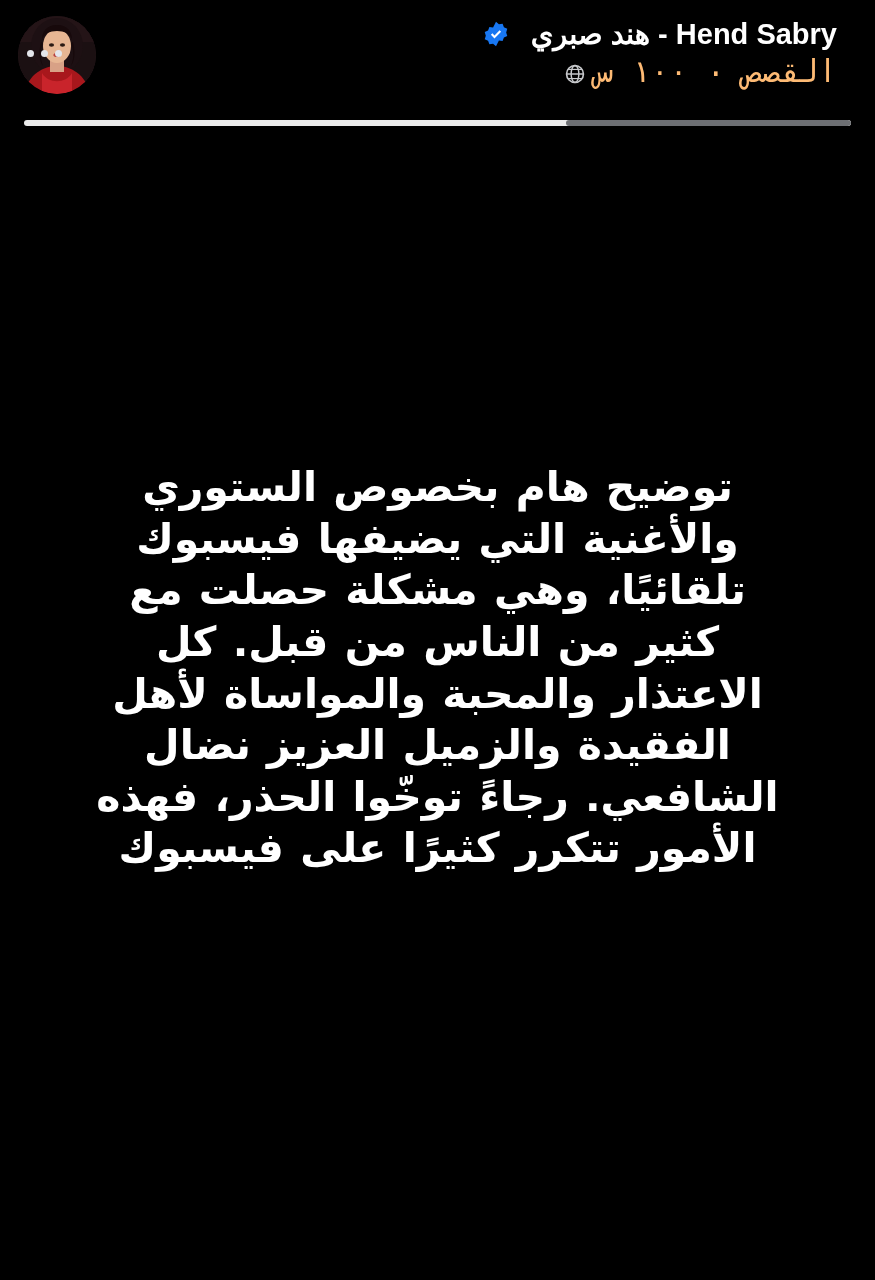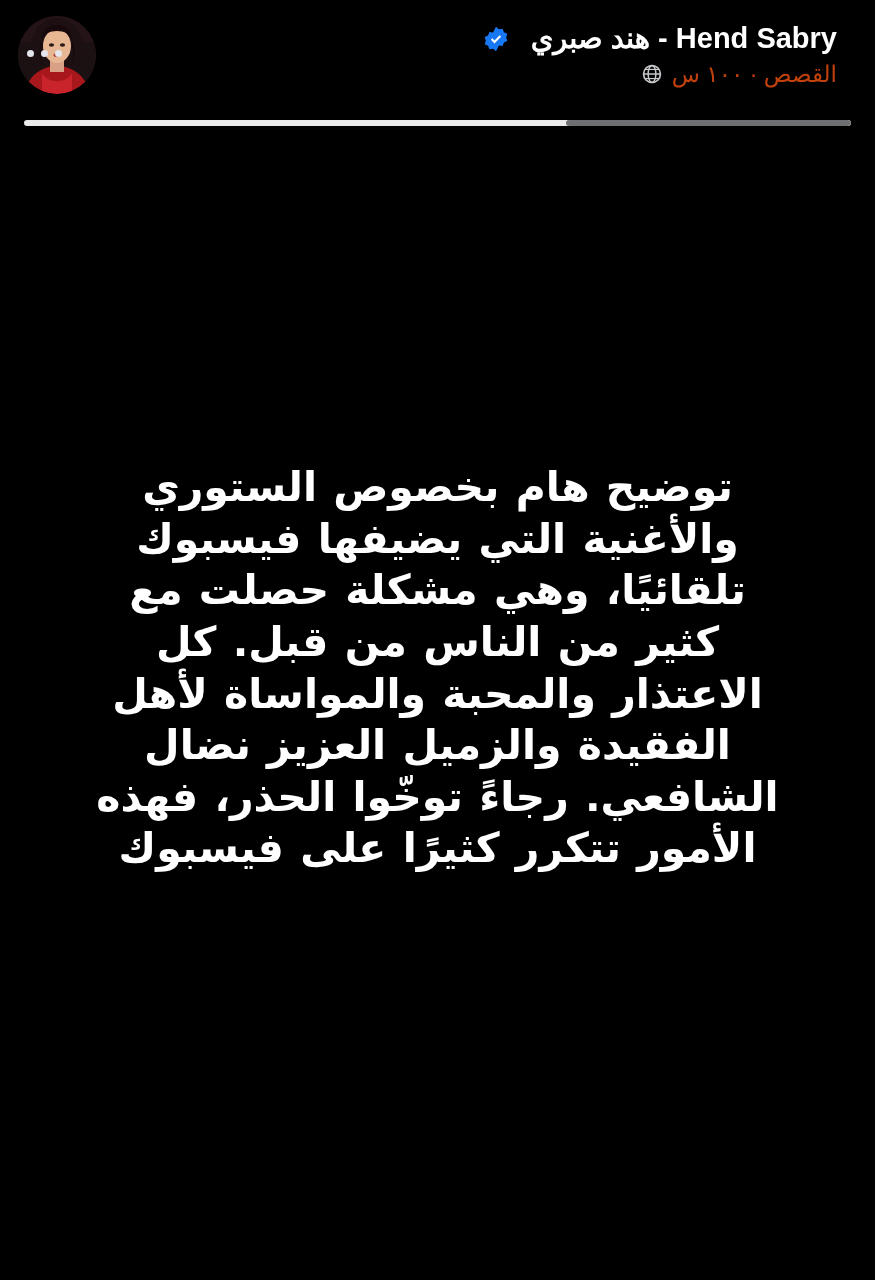--- a/index.html
+++ b/index.html
@@ -89,24 +89,25 @@
     display: flex;
     flex-direction: row;
     align-items: center;
     gap: 9px;
     margin-top: 7px;
     width: 100%;
     justify-content: flex-start;
   }
 
   .meta-text {
-    color: #c2410c;
-    font-size: 23px;
+    color: #fdba74;
+    font-size: 31px;
     line-height: 1.1;
     white-space: nowrap;
+    font-family: Liberation Mono, monospace;
   }
 
   .globe-icon {
     width: 22px;
     height: 22px;
     flex: 0 0 auto;
     display: block;
     opacity: .92;
   }
 

